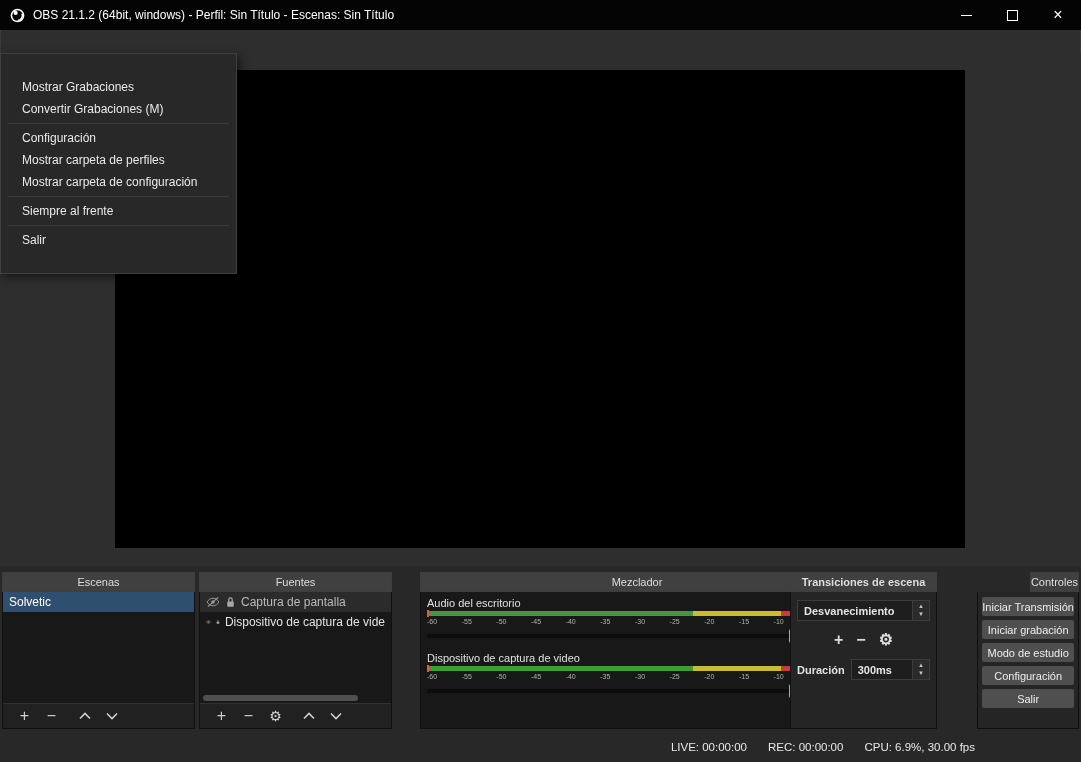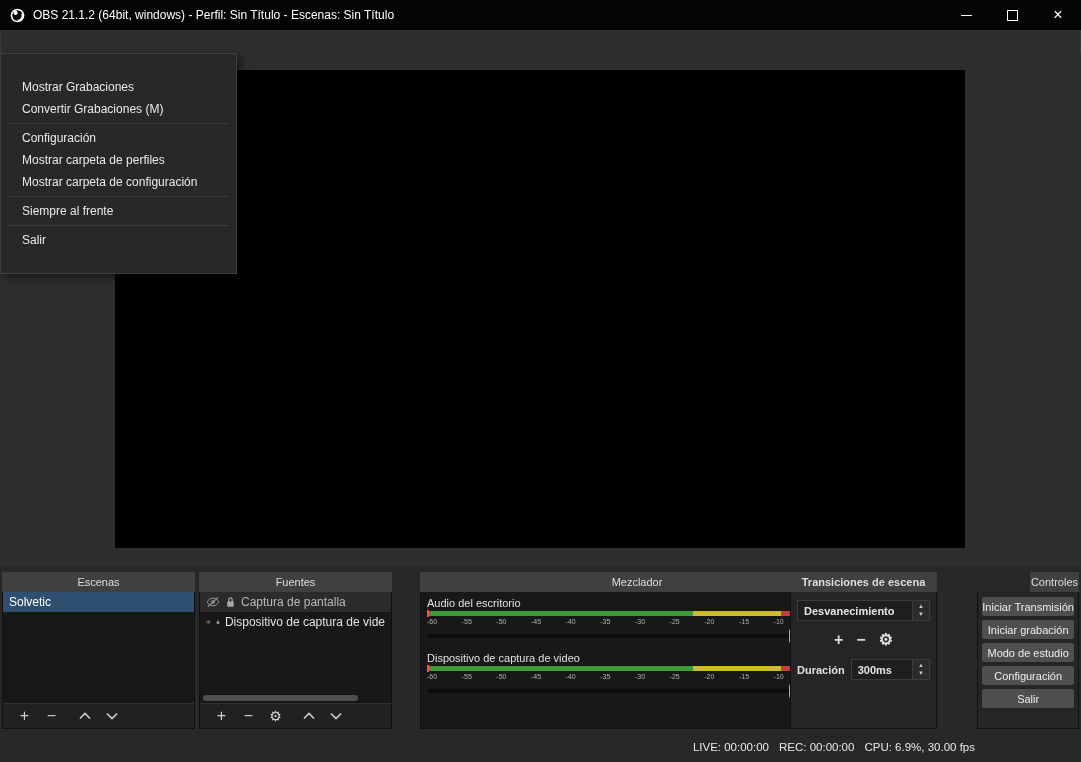--- a/index.html
+++ b/index.html
@@ -98,21 +98,21 @@
 
   
   .controls-body{padding:5px 4px;display:flex;flex-direction:column;gap:4px;}
   .ctrl-btn{height:19px;flex:none;background:#4f4f4f;border-radius:2px;
             display:flex;align-items:center;justify-content:center;
             font-size:11px;color:#ededed;white-space:nowrap;}
 
   
   .statusbar{position:absolute;left:0;right:0;bottom:0;height:30px;background:#282828;
              display:flex;align-items:center;justify-content:flex-end;
-             padding-right:106px;gap:10px;font-size:11.5px;color:#e8e8e8;}
+             padding-right:106px;gap:21px;font-size:11.5px;color:#e8e8e8;}
 </style>
 </head>
 <body>
 
 <div class="window">
 
   <div class="titlebar">
     <svg class="logo" viewBox="0 0 16 16">
       <circle cx="8" cy="8" r="7.3" fill="#ffffff"></circle>
       <circle cx="8" cy="8" r="5.6" fill="#040404"></circle>

